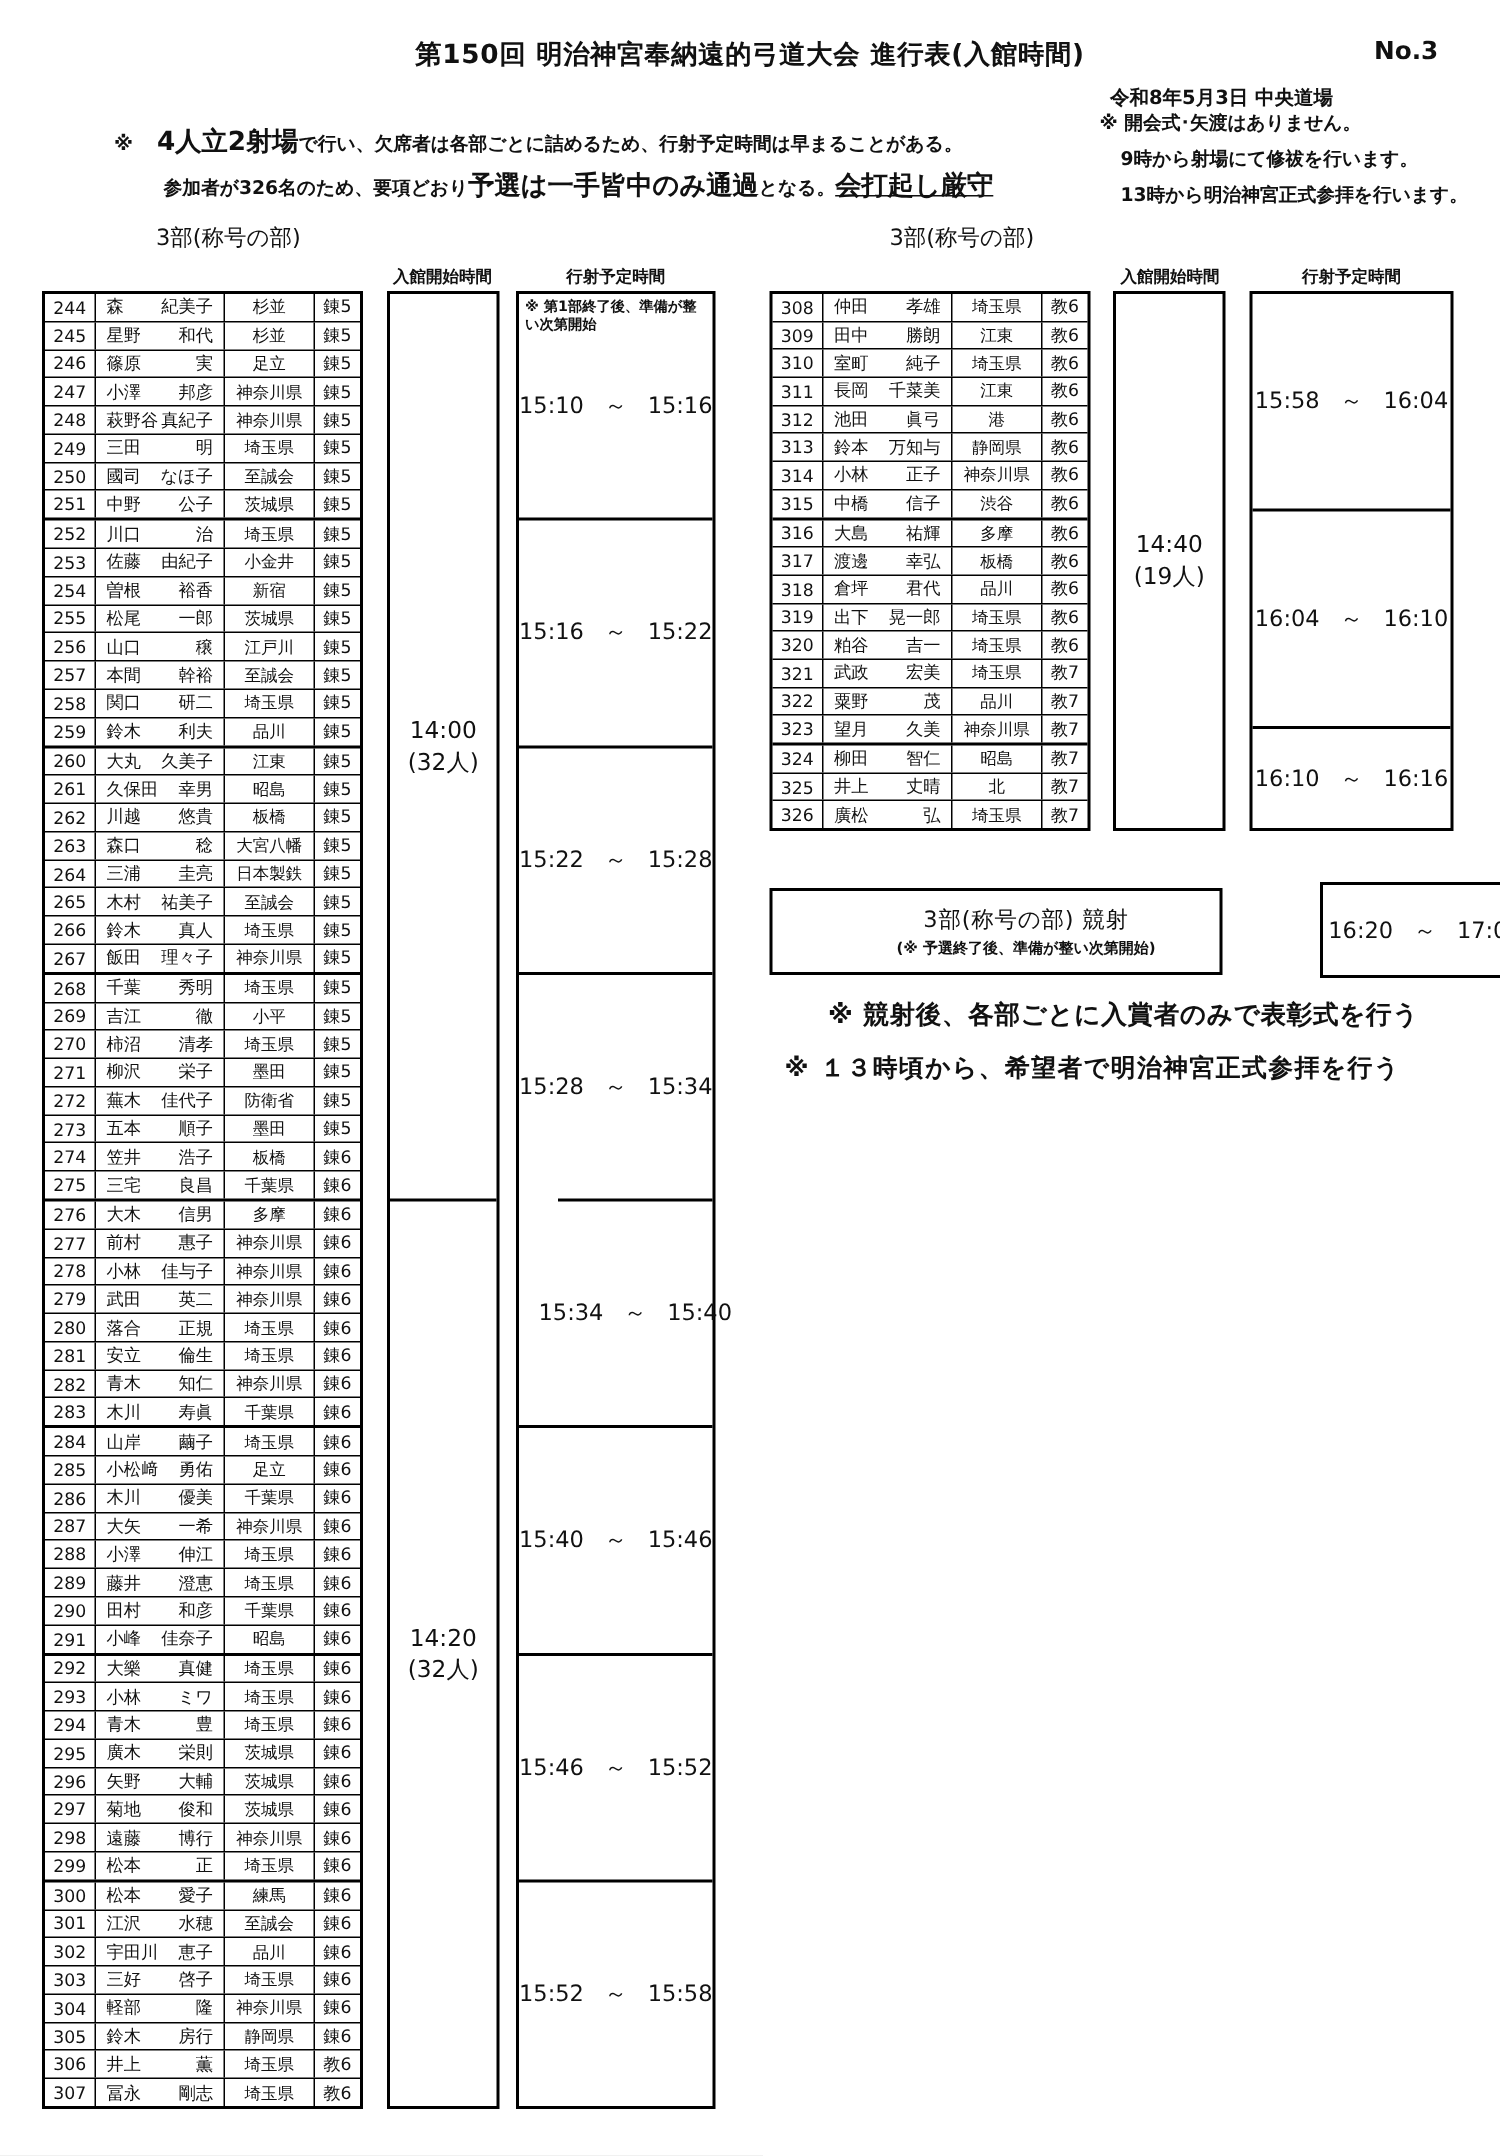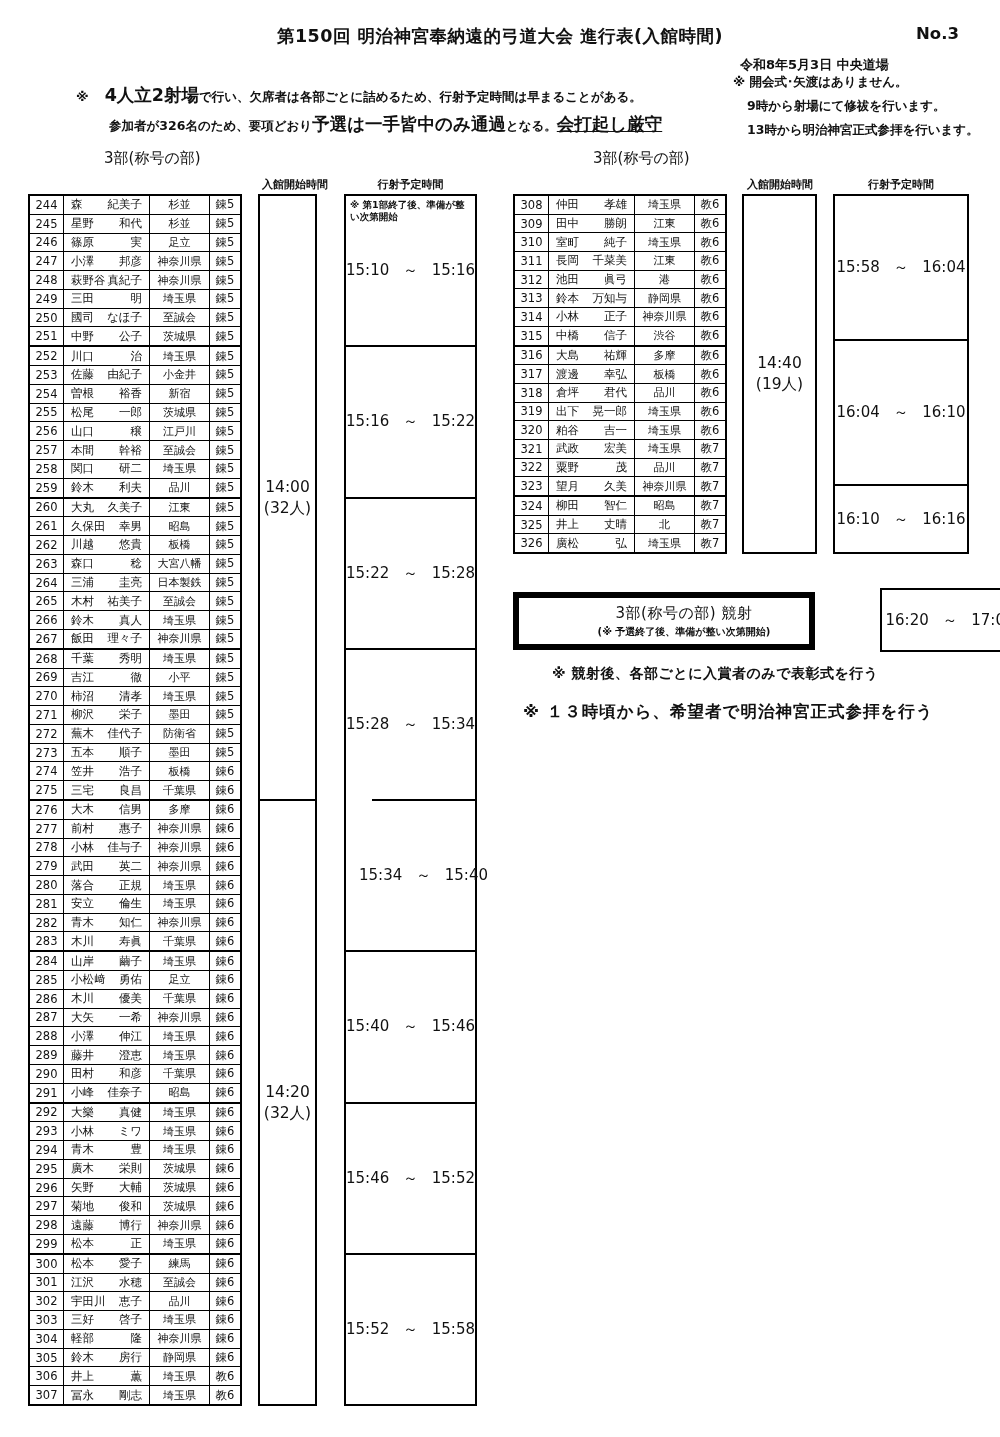--- a/index.html
+++ b/index.html
@@ -30,40 +30,40 @@
   .trow:first-child{border-top:none;}
   .trow.group-start{border-top:2px solid #000;}
   .c{display:flex;align-items:center;justify-content:center;border-right:1px solid #000;
      font-size:11.5px;white-space:nowrap;overflow:hidden;box-sizing:border-box;}
   .c-num{width:34px;}
   .c-name{flex:1;justify-content:space-between;padding:0 7px;}
   .c-region{width:60px;font-size:11px;}
   .c-rank{width:30px;border-right:none;}
   
   .entry-col,.sched-col{border:2px solid #000;display:flex;flex-direction:column;box-sizing:border-box;background:#fff;}
-  .entry-left{left:258px;top:194px;width:59px;height:1212px;}
+  .entry-left{left:258px;top:194px;width:75px;height:1212px;}
   .entry-right{left:742px;top:194px;width:75px;height:360px;}
   .sched-left{left:344px;top:194px;width:133px;height:1212px;}
   .sched-right{left:833px;top:194px;width:136px;height:360px;}
   .entry-cell{display:flex;flex-direction:column;align-items:center;justify-content:center;
               font-size:15.5px;line-height:1.35;min-height:0;}
   .sched-cell{position:relative;display:flex;align-items:center;justify-content:center;
               font-size:15px;min-height:0;}
   .block-sep{border-top:2px solid #000;}
   .time-text{word-spacing:9px;white-space:nowrap;}
   .sched-note{position:absolute;top:3px;left:4px;right:3px;font-size:9.5px;font-weight:bold;
               line-height:1.3;text-align:left;}
   
-  .kyosha-box{left:513px;top:592px;width:302px;height:58px;border:6px solid #000000;box-sizing:border-box;
+  .kyosha-box{left:513px;top:592px;width:302px;height:58px;border:2px solid #000000;box-sizing:border-box;
               display:flex;flex-direction:column;align-items:center;justify-content:center;background:#fff;padding-left:40px;}
   .kyosha-title{font-size:15px;letter-spacing:.5px;}
   .kyosha-sub{font-size:10px;font-weight:bold;margin-top:2px;}
   .final-time{left:832px;top:588px;width:140px;height:64px;border:2px solid #000;box-sizing:border-box;
               display:flex;align-items:center;justify-content:center;font-size:15px;background:#fff;margin-left:48px;}
-  .fnote1{left:552px;top:665px;font-size:14px;font-weight:bold;letter-spacing:.5px;}
+  .fnote1{left:552px;top:665px;font-size:17px;font-weight:bold;letter-spacing:.5px;}
   .fnote2{left:523px;top:701px;font-size:16.5px;font-weight:bold;letter-spacing:1px;}
 </style>
 </head>
 <body>
 
 <div class="page">
 
   <div class="abs title">第150回 明治神宮奉納遠的弓道大会 進行表(入館時間)</div>
   <div class="abs no3">No.3</div>
   <div class="abs date-venue">令和8年5月3日 中央道場</div>

